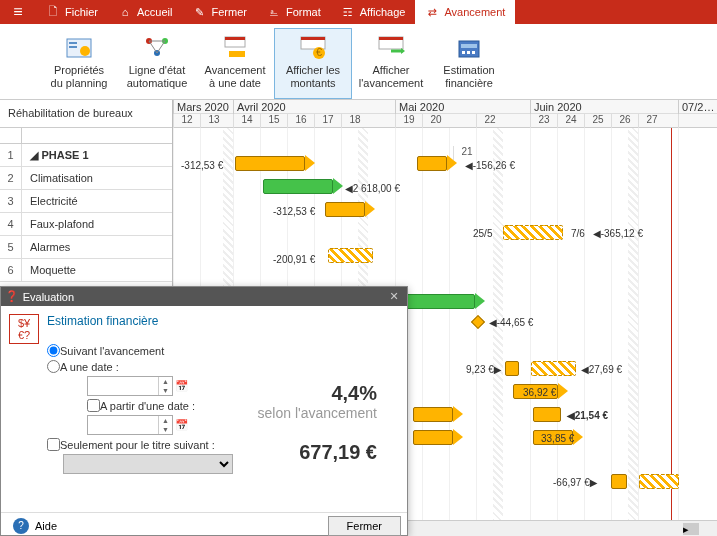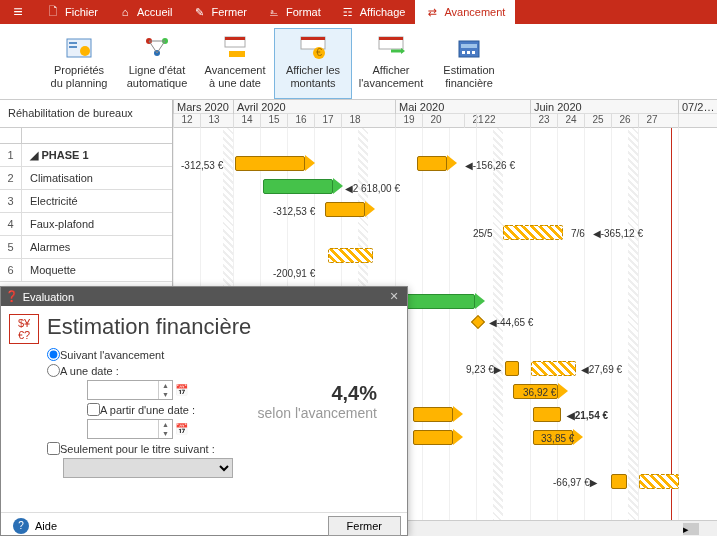--- a/index.html
+++ b/index.html
@@ -41,21 +41,21 @@
 .arrow-r{position:absolute;width:0;height:0;border-top:8px solid transparent;border-bottom:8px solid transparent;border-left:10px solid #ffb400}
 .arrow-r.green{border-left-color:#45c24a}
 .diamond{position:absolute;width:10px;height:10px;background:#ffb400;border:1px solid #a07000;transform:rotate(45deg)}
 .lbl{position:absolute;color:#333;font-size:10px;white-space:nowrap}
 .redline{position:absolute;top:0;bottom:0;width:1px;background:#c72c1a}
 .modal{position:absolute;left:0;top:286px;width:408px;height:250px;background:#fff;border:1px solid #888;box-shadow:0 2px 8px rgba(0,0,0,.3)}
 .modal-title{height:19px;background:#555;color:#fff;display:flex;align-items:center;padding:0 4px;gap:4px}
 .modal-title .close{margin-left:auto;width:18px;text-align:center;cursor:pointer;color:#ccc}
 .modal-body{padding:8px;display:flex;gap:8px;position:relative;height:206px}
 .ev-icon{width:30px;height:30px;border:1px solid #c72c1a;background:#fff;display:flex;align-items:center;justify-content:center;font-size:9px;color:#c72c1a;flex-direction:column}
-.modal h1{font-size:22px;font-weight:normal;color:#404040;margin-bottom:8px}
+.modal h1{font-size:12px;font-weight:normal;color:#0369a1;margin-bottom:16px}
 .optrow{display:flex;align-items:center;margin:3px 0;color:#333;font-size:11px}
 input[type=radio],input[type=checkbox]{margin:0}
 .datefield{width:86px;height:20px;border:1px solid #aaa;display:inline-flex;align-items:center}
 .datefield .dval{flex:1}
 .datefield .spn{width:14px;display:flex;flex-direction:column;border-left:1px solid #ccc}
 .datefield .spn span{height:9px;font-size:7px;text-align:center;color:#666;line-height:9px}
 .cal-icon{width:18px;height:18px;display:inline-flex;align-items:center;justify-content:center;color:#666}
 .metrics{position:absolute;right:30px;top:76px;text-align:right}
 .pct{font-size:20px;font-weight:bold;color:#333}
 .pct-sub{font-size:14px;color:#999}
@@ -214,21 +214,21 @@
       <div class="tl-days" id="days">
           <div class="tl-day" style="left: 0px; width: 27px;">12</div>
           <div class="tl-day" style="left: 27px; width: 27px;">13</div>
           <div class="tl-day" style="left: 60px; width: 27px;">14</div>
           <div class="tl-day" style="left: 87px; width: 27px;">15</div>
           <div class="tl-day" style="left: 114px; width: 27px;">16</div>
           <div class="tl-day" style="left: 141px; width: 27px;">17</div>
           <div class="tl-day" style="left: 168px; width: 27px;">18</div>
           <div class="tl-day" style="left: 222px; width: 27px;">19</div>
           <div class="tl-day" style="left: 249px; width: 27px;">20</div>
-          <div class="tl-day" style="left: 291px; width: 27px;">21</div>
+          <div class="tl-day" style="left: 280px; width: 27px; margin-top: 32px;">21</div>
           <div class="tl-day" style="left: 303px; width: 27px;">22</div>
           <div class="tl-day" style="left: 357px; width: 27px;">23</div>
           <div class="tl-day" style="left: 384px; width: 27px;">24</div>
           <div class="tl-day" style="left: 411px; width: 27px;">25</div>
           <div class="tl-day" style="left: 438px; width: 27px;">26</div>
           <div class="tl-day" style="left: 465px; width: 27px;">27</div>
           <div class="tl-day" style="left: 505px; width: 27px;"></div>
         </div>
     </div>
     <div class="gantt" id="gantt">
@@ -263,21 +263,21 @@
         <div class="bar green" style="left: 90px; top: 51px; width: 70px;"></div>
         <div class="arrow-r green" style="left: 160px; top: 50px;"></div>
         <div class="lbl" style="left: 172px; top: 55px;">◀2 618,00 €</div>
         <div class="lbl" style="left: 100px; top: 78px;">-312,53 €</div>
         <div class="bar orange" style="left: 152px; top: 74px; width: 40px;"></div>
         <div class="arrow-r" style="left: 192px; top: 73px;"></div>
         <div class="lbl" style="left: 300px; top: 100px;">25/5</div>
         <div class="bar dash" style="left: 330px; top: 97px; width: 60px;"></div>
         <div class="lbl" style="left: 398px; top: 100px;">7/6</div>
         <div class="lbl" style="left: 420px; top: 100px;">◀-365,12 €</div>
-        <div class="lbl" style="left: 100px; top: 140px;">-200,91 €</div>
+        <div class="lbl" style="left: 100px; top: 126px;">-200,91 €</div>
         <div class="bar dash" style="left: 155px; top: 120px; width: 45px;"></div>
         <div class="bar green" style="left: 232px; top: 166px; width: 70px;"></div>
         <div class="arrow-r green" style="left: 302px; top: 165px;"></div>
         <div class="diamond" style="left: 300px; top: 189px;"></div>
         <div class="lbl" style="left: 316px; top: 189px;">◀-44,65 €</div>
         <div class="lbl" style="left: 293px; top: 236px;">9,23 €▶</div>
         <div class="bar orange" style="left: 332px; top: 233px; width: 14px;"></div>
         <div class="bar dash" style="left: 358px; top: 233px; width: 45px;"></div>
         <div class="lbl" style="left: 408px; top: 236px;">◀27,69 €</div>
         <div class="bar orange" style="left: 340px; top: 256px; width: 45px;"></div>
@@ -351,20 +351,21 @@
           <input type="checkbox" style="">
           <span>Seulement pour le titre suivant :</span>
         </div>
       <div class="optrow" style="padding-left:16px">
         <select style="width:170px;height:20px;background:#ddd;border:1px solid #aaa"></select>
       </div>
     </div>
     <div class="metrics">
       <div class="pct">4,4%</div>
       <div class="pct-sub">selon l'avancement</div>
+      <div class="amt">677,19 €</div>
     </div>
   </div>
   <div class="modal-foot">
     <span class="help-ico">?</span>
     <span>Aide</span>
     <button class="btn-close">Fermer</button>
   </div>
 </div>
 
 </body></html>

